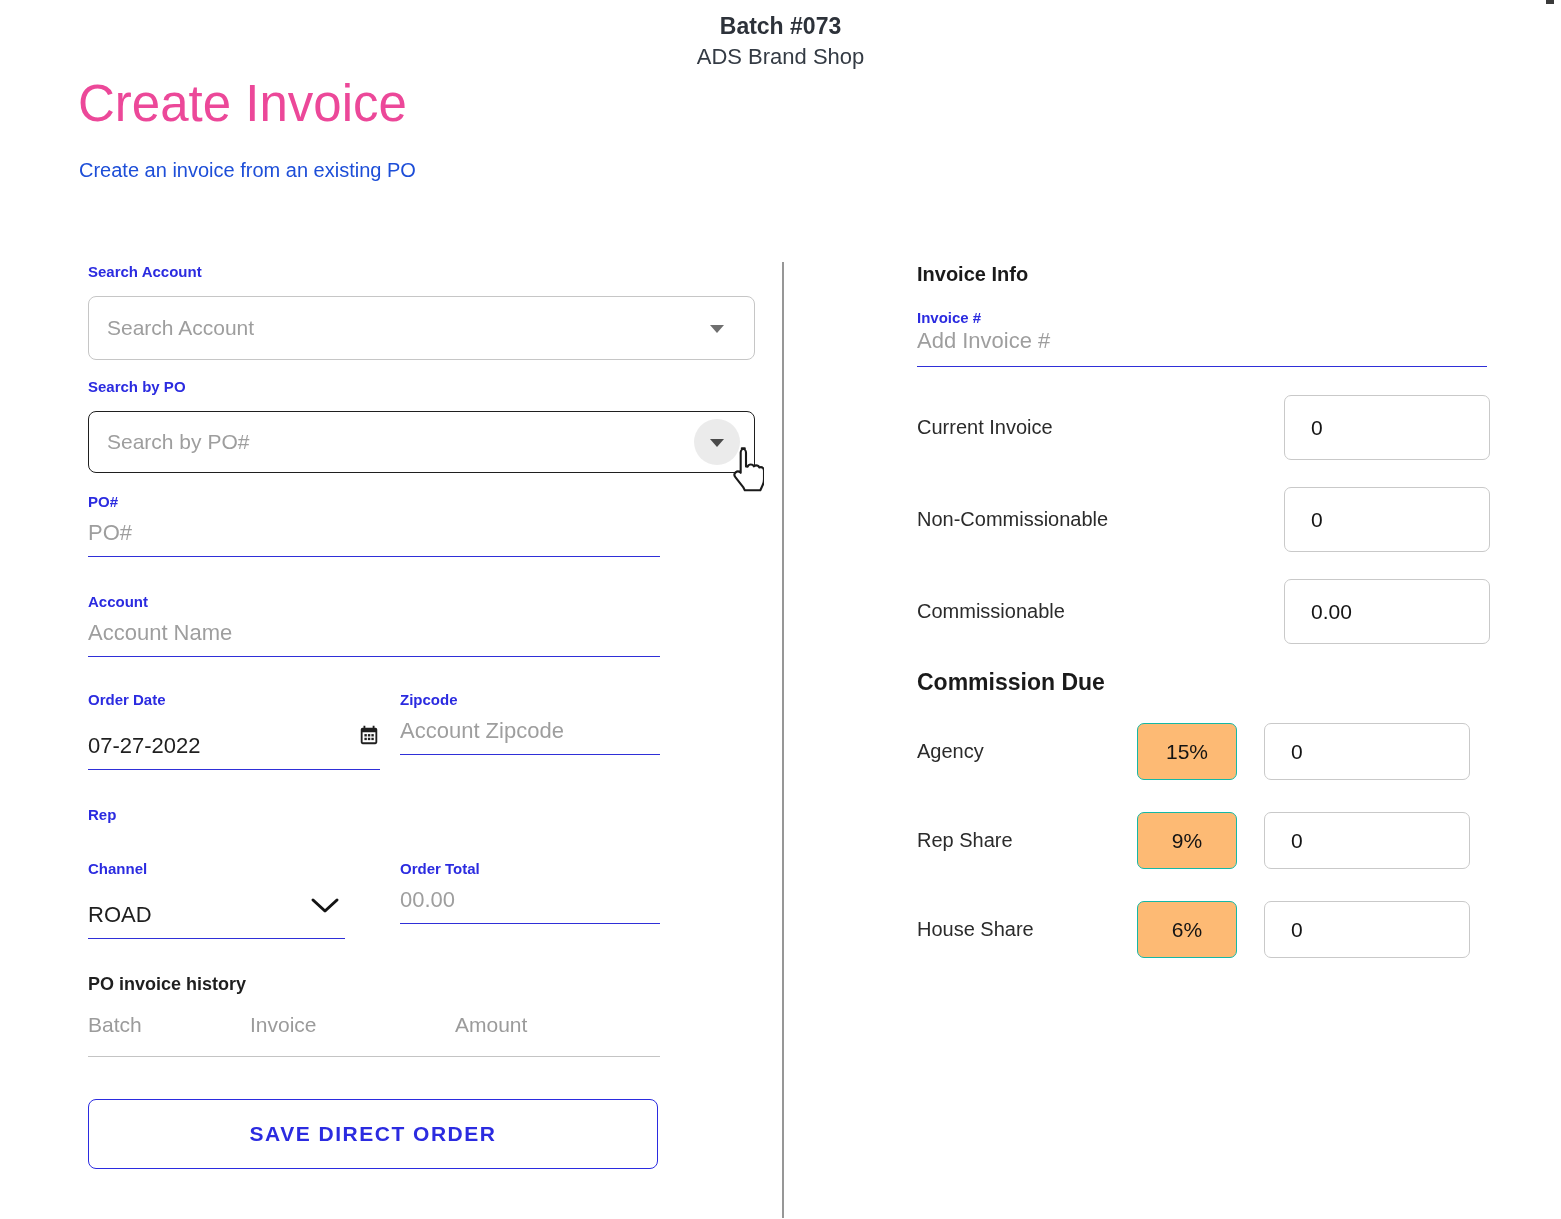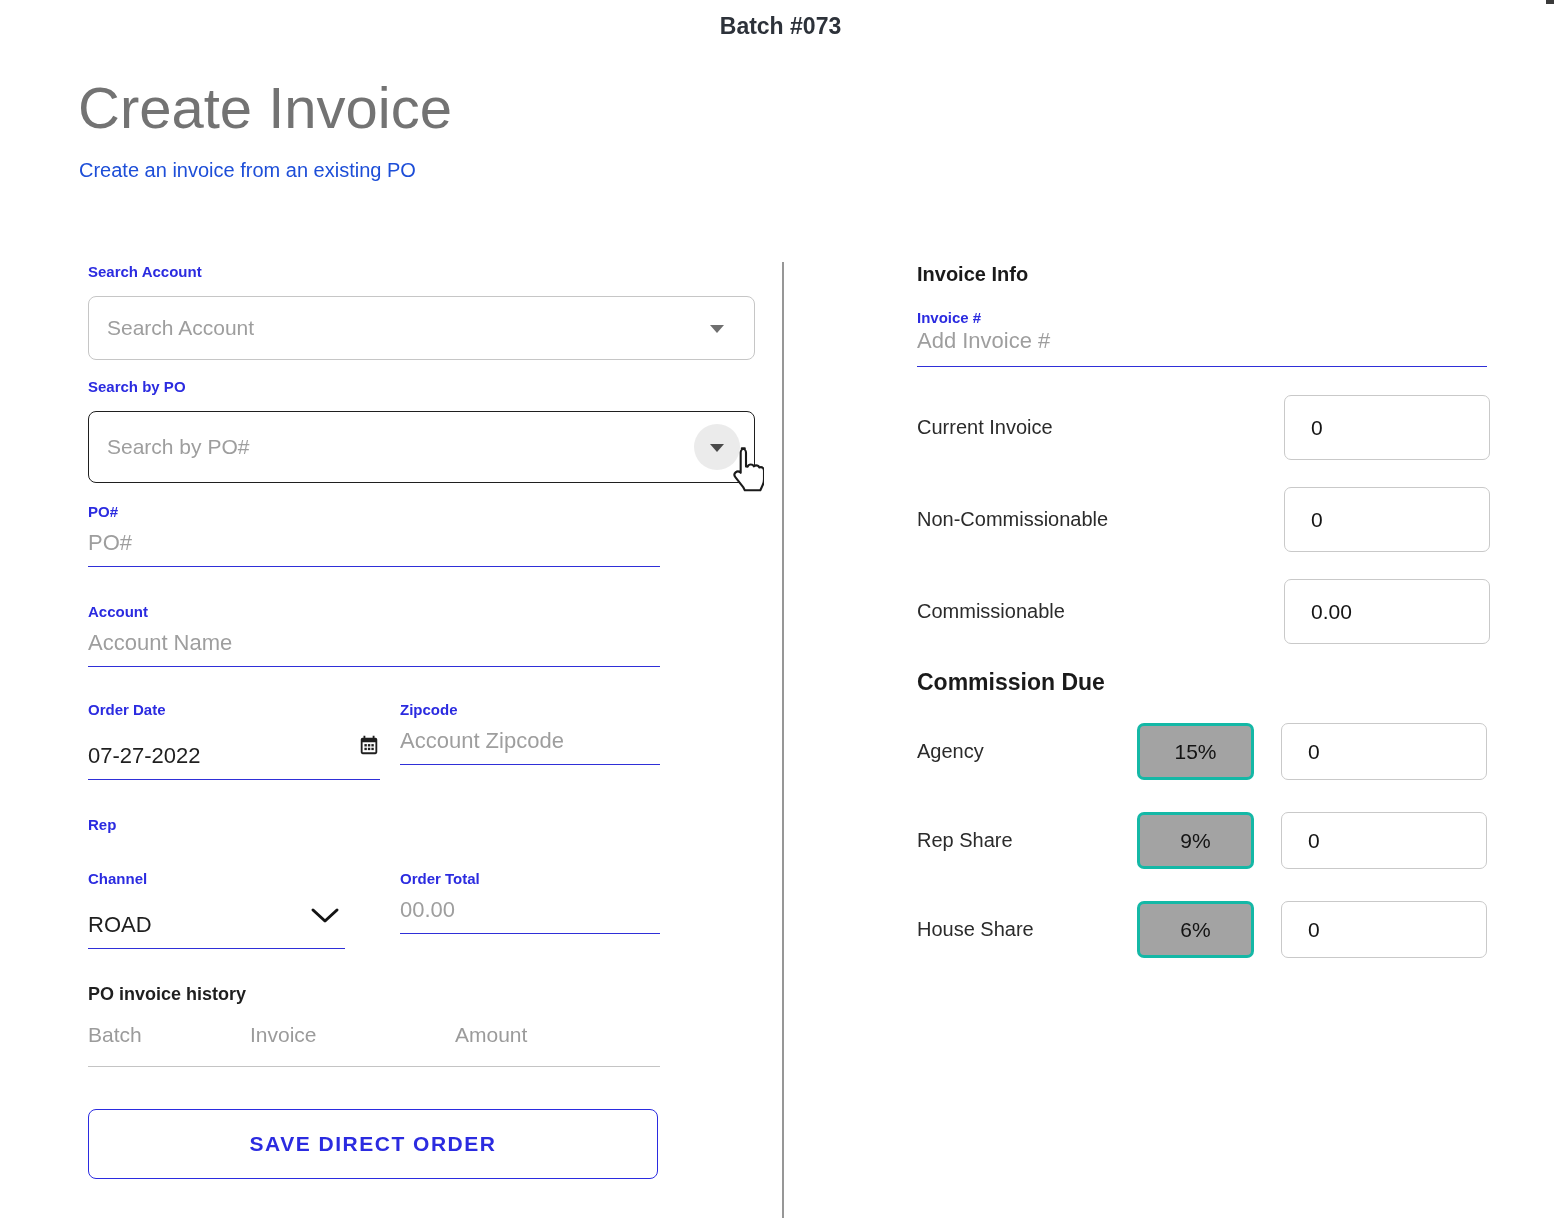--- a/index.html
+++ b/index.html
@@ -8,37 +8,37 @@
     background:#ffffff;color:#212121;
     font-family:"Liberation Sans", sans-serif;
   }
   
   .top-header{position:absolute;top:12px;left:0;width:100%;text-align:center;}
   .batch-title{font-size:23px;font-weight:700;color:#2d323a;line-height:28px;}
   .shop-title{font-size:22px;font-weight:400;color:#343b44;line-height:28px;margin-top:3px;}
   .corner-artifact{position:absolute;top:0;right:7px;width:8px;height:4px;background:#3a3a3a;}
 
   
-  .page-title{position:absolute;left:78px;top:74px;font-size:58px;font-weight:400;color:#737373;}
+  .page-title{position:absolute;left:78px;top:74px;font-size:51px;font-weight:400;color:#ec4899;}
   .page-subtitle{position:absolute;left:79px;top:159px;font-size:20px;color:#1d4ed8;}
 
   
   .col-divider{position:absolute;left:782px;top:262px;height:956px;width:2px;background:#979797;}
   .left-col{position:absolute;left:88px;top:258px;width:667px;}
   .right-col{position:absolute;left:917px;top:258px;width:573px;}
 
   
   .f-label{font-size:15px;font-weight:700;color:#2b2be0;line-height:18px;}
   .ph{color:#9e9e9e;}
   .val{color:#1f1f1f;margin-top:15px;}
 
   
   .outline-box{position:relative;margin-top:15px;height:64px;border:1px solid #c6c6c6;border-radius:8px;
     display:flex;align-items:center;box-sizing:border-box;}
-  .outline-box.focused{height:72px;border:1.5px solid #1f1f1f;}
+  .outline-box.focused{height:62px;border:1.5px solid #1f1f1f;}
   .outline-box .box-text{font-size:21px;padding-left:18px;flex:1;}
   .dd-arrow-wrap{width:46px;height:46px;border-radius:50%;display:flex;align-items:center;justify-content:center;
     margin-right:14px;flex:0 0 auto;}
   .dd-arrow-wrap.hovered{background:#ebebeb;}
   .cursor-overlay{position:absolute;right:-10px;top:34px;z-index:20;pointer-events:none;}
 
   
   .u-field{width:572px;border-bottom:1.5px solid #2f2fd8;padding-bottom:9px;}
   .u-text{font-size:22px;line-height:28px;display:flex;align-items:center;}
   .u-text .grow{flex:1;}
@@ -76,30 +76,31 @@
   .info-row{display:flex;align-items:center;height:65px;margin-bottom:27px;}
   .info-row .row-label{flex:1;font-size:20px;color:#2b2b2b;}
   .value-box{width:206px;height:100%;border:1px solid #c9c9c9;border-radius:7px;box-sizing:border-box;
     display:flex;align-items:center;background:#fff;}
   .value-box span{font-size:21px;color:#141414;padding-left:26px;}
 
   .commission-title{margin-top:1px;font-size:23px;font-weight:700;color:#1a1a1a;line-height:22px;}
   .comm-rows{margin-top:30px;}
   .comm-row{display:flex;align-items:center;height:57px;margin-bottom:32px;}
   .comm-row .row-label{width:220px;font-size:20px;color:#2b2b2b;}
-  .pct-box{width:117px;height:100%;border:3px solid #14b8a6;border-radius:7px;box-sizing:border-box;
-    display:flex;align-items:center;justify-content:center;margin-right:27px;background:#a3a3a3;}
+  .pct-box{width:100px;height:100%;border:1px solid #14b8a6;border-radius:7px;box-sizing:border-box;
+    display:flex;align-items:center;justify-content:center;margin-right:27px;background:#fdba74;}
   .pct-box span{font-size:21px;color:#141414;}
   .comm-row .value-box{width:206px;}
 </style>
 </head>
 <body>
 
 <div class="top-header">
   <div class="batch-title">Batch #073</div>
+  <div class="shop-title">ADS Brand Shop</div>
 </div>
 <div class="corner-artifact"></div>
 
 <div class="page-title">Create Invoice</div>
 <div class="page-subtitle">Create an invoice from an existing PO</div>
 
 <div class="col-divider"></div>
 
 <div class="left-col" style="padding-top:5px;">
 

